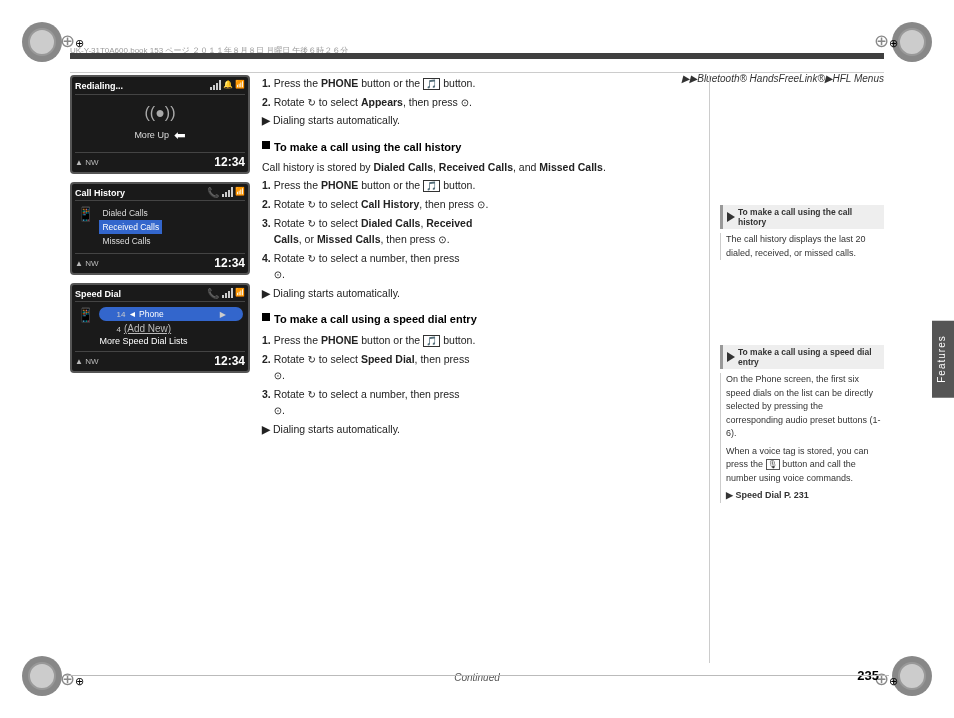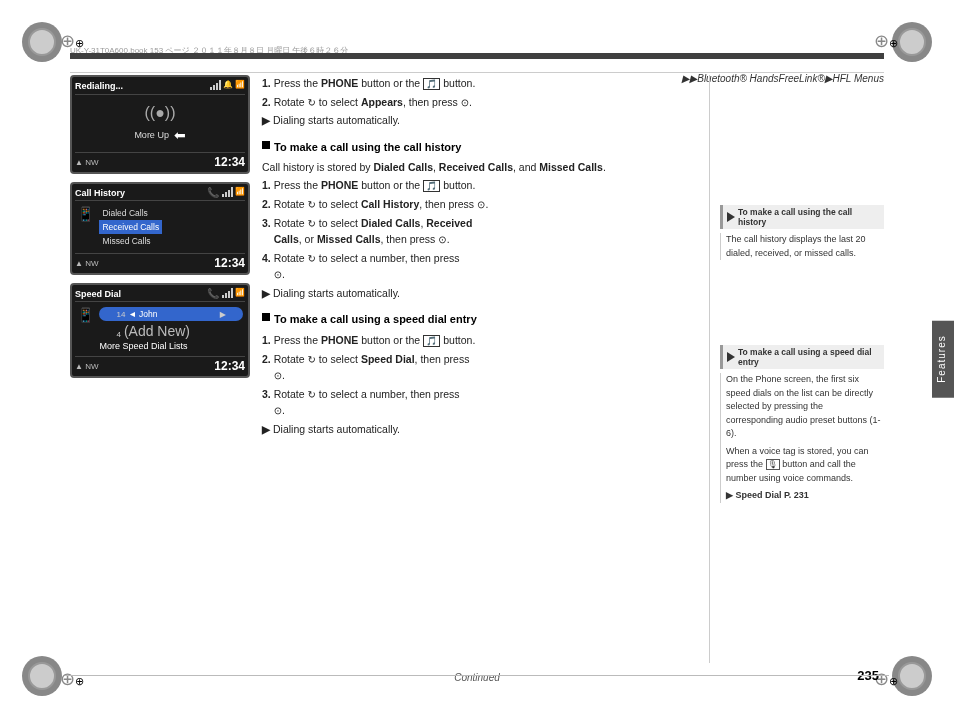--- a/index.html
+++ b/index.html
@@ -458,26 +458,26 @@
           <span>📶</span>
         </div>
       </div>
       <div class="screen-body">
         <div style="display:flex; gap:5px;">
           <div style="color:#aaa; font-size:14px;">📱</div>
           <div style="flex:1;">
             <ul class="speed-dial-list">
               <li style="background:#3366cc;">
                 <span style="font-size:8px; color:#ccc;">14</span>
-                <span style="color:#fff; font-size:8.5px;">◄ John</span>
+                <span style="color:#fff; font-size:8.5px;">◄ Phone</span>
                 <span style="margin-left:auto; font-size:8px; color:#ccc;">▶</span>
               </li>
               <li>
                 <span style="font-size:8px; color:#ccc;">4</span>
-                <span style="color:#bbb; font-size:14px;">(Add New)</span>
+                <span style="color:#bbb; font-size:10px;text-decoration:underline;">(Add New)</span>
               </li>
             </ul>
             <div class="speed-dial-list more-btn">
               <span>More Speed Dial Lists</span>
             </div>
           </div>
         </div>
       </div>
       <div class="screen-footer">
         <span style="font-size:8px; color:#bbb;">▲ NW</span>

